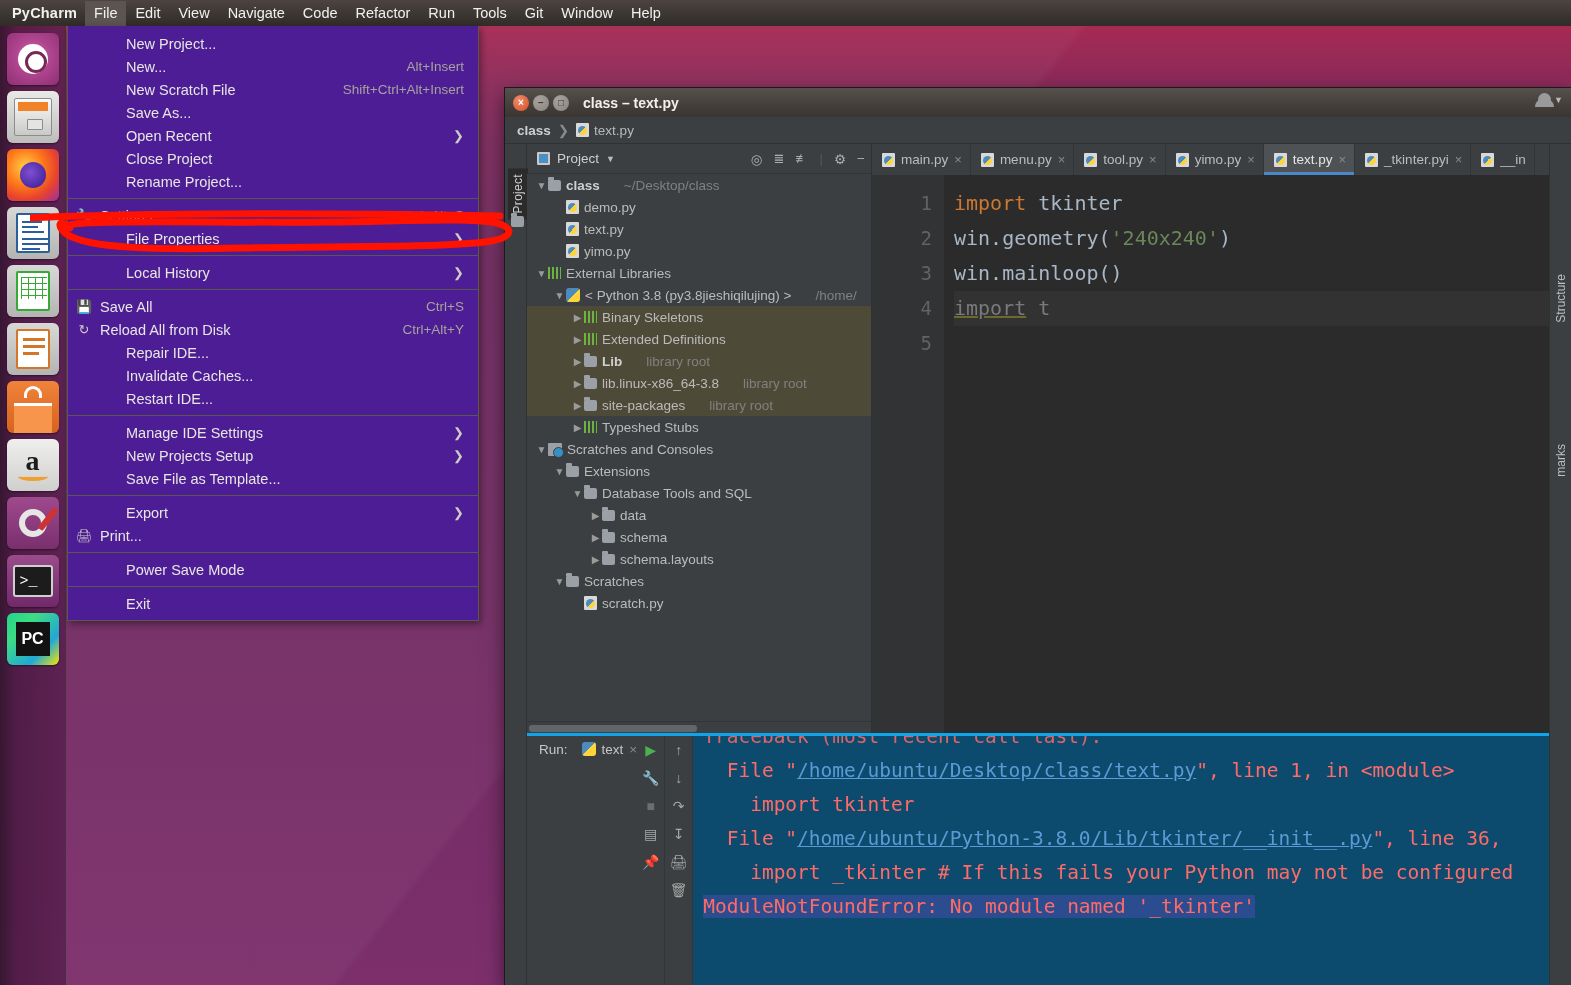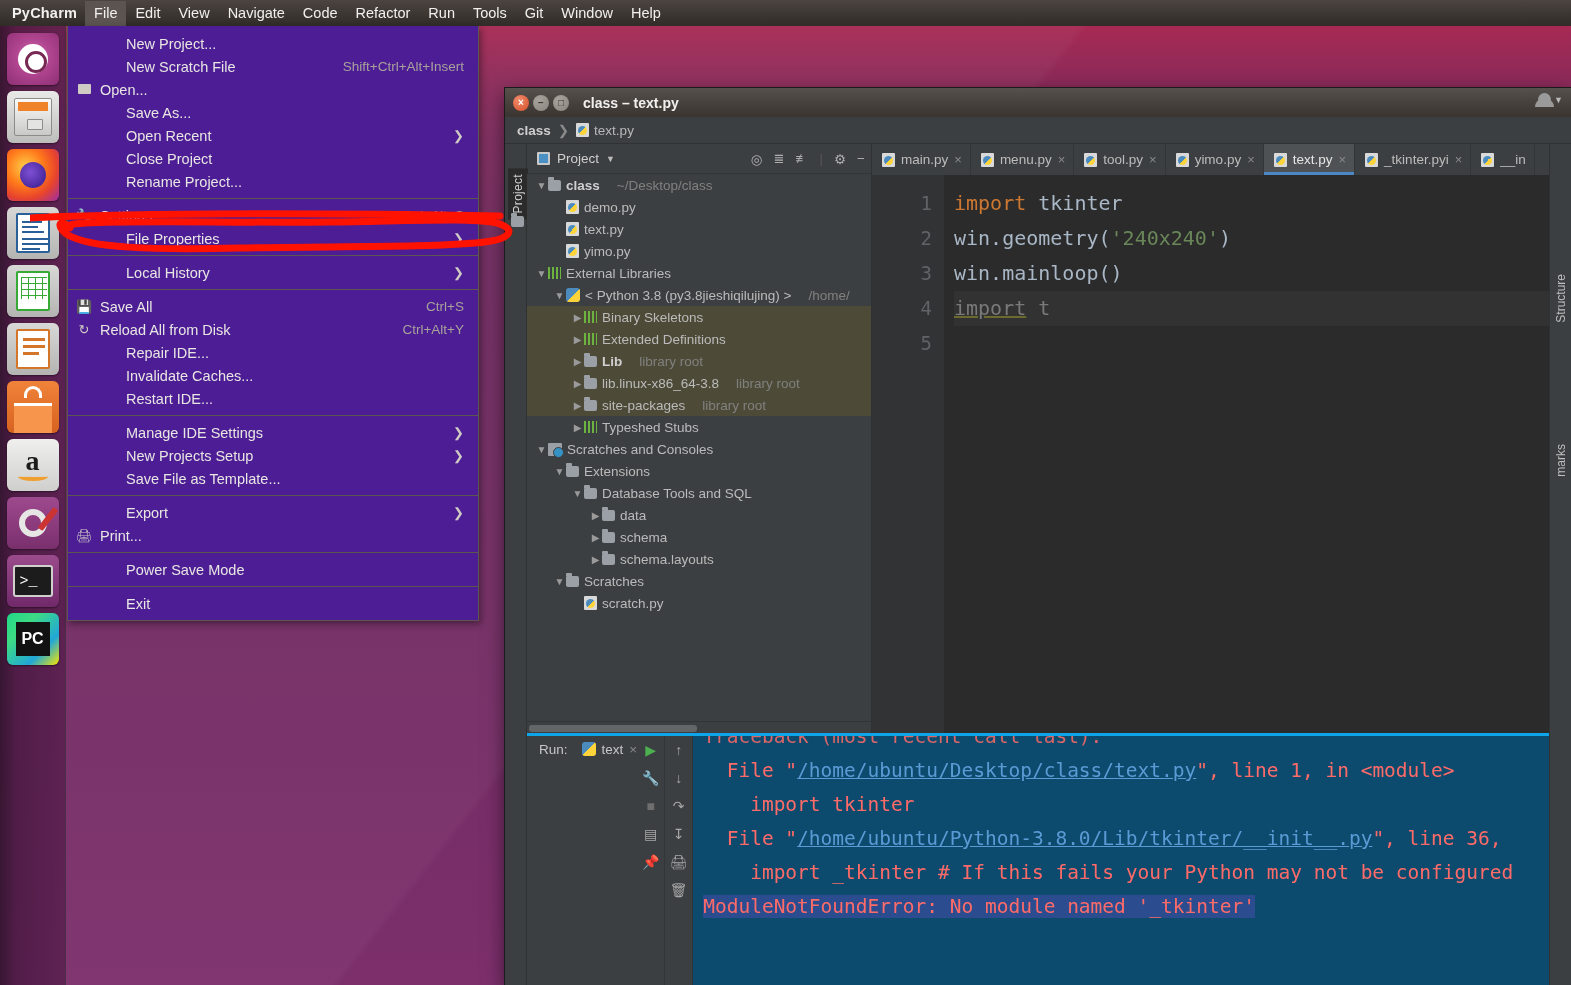--- a/index.html
+++ b/index.html
@@ -142,21 +142,21 @@
   #projhdr{height:30px;flex:0 0 30px;display:flex;align-items:center;padding:0 6px 0 10px;border-bottom:1px solid #323537;}
   #projhdr .pj{display:flex;align-items:center;gap:7px;font-size:13.5px;color:#cfcfcf;}
   #projhdr .sqi{width:13px;height:13px;background:#4a90c4;border:2px solid #c9c9c9;border-radius:1px;}
   #projhdr .tools{margin-left:auto;display:flex;align-items:center;gap:11px;color:#aeaeae;}
   #tree{flex:1 1 auto;overflow:hidden;position:relative;background:#3c3f41;font-size:13.5px;}
   .tr{height:22px;display:flex;align-items:center;white-space:nowrap;color:#bbbbbb;}
   .tr.hl{background:#4e4a38;}
   .tr .tw{width:13px;flex:0 0 13px;color:#9a9a9a;font-size:10px;text-align:center;}
   .tr .ti{margin-right:5px;display:inline-flex;align-items:center;}
   .tr .tx{}
-  .tr .dim{color:#80817f;margin-left:17px;}
+  .tr .dim{color:#80817f;margin-left:24px;}
   .tr b{font-weight:bold;color:#cfcfcf;}
   .folder{width:13px;height:11px;background:#9aa0a6;border-radius:1px 2px 2px 2px;position:relative;display:inline-block;}
   .folder:before{content:"";position:absolute;left:0;top:-3px;width:6px;height:3px;background:#9aa0a6;border-radius:1px 1px 0 0;}
   .pyfile{width:13px;height:14px;background:#d9d9d9;border-radius:1px;position:relative;display:inline-block;}
   .pyfile:after{content:"";position:absolute;left:2px;top:3px;width:9px;height:9px;border-radius:50%;
     background:linear-gradient(135deg,#4b8bbe 0 50%,#ffd43b 50% 100%);}
   .libico{width:13px;height:12px;display:inline-block;background:
     linear-gradient(90deg,#6db33f 0 2px,transparent 2px 4px,#6db33f 4px 6px,transparent 6px 8px,#6db33f 8px 10px,transparent 10px 12px,#6db33f 12px 13px);}
   .pyenv{width:14px;height:14px;border-radius:3px;display:inline-block;background:linear-gradient(135deg,#4b8bbe 0 50%,#ffd43b 50% 100%);}
   .scrico{width:14px;height:13px;display:inline-block;background:#9aa0a6;border-radius:1px;position:relative;}
@@ -271,26 +271,27 @@
 
 <div id="filemenu">
 
   <div id="fm-rows">
       <div class="row noicon">
         <span class="ico"></span>
         <span class="lbl">New Project...</span>
       </div>
       <div class="row noicon">
         <span class="ico"></span>
+        <span class="lbl">New...</span>
+        <span class="acc">Alt+Insert</span>
+      </div>
+      <div class="row noicon">
+        <span class="ico"></span>
         <span class="lbl">New Scratch File</span>
         <span class="acc">Shift+Ctrl+Alt+Insert</span>
-      </div>
-      <div class="row">
-        <span class="ico"><span style="display:inline-block;width:13px;height:10px;background:#cfcac4;border-radius:1px"></span></span>
-        <span class="lbl">Open...</span>
       </div>
       <div class="row noicon">
         <span class="ico"></span>
         <span class="lbl">Save As...</span>
       </div>
       <div class="row noicon">
         <span class="ico"></span>
         <span class="lbl">Open Recent</span>
         <span class="arrow" style="margin-left: auto;">❯</span>
       </div>

